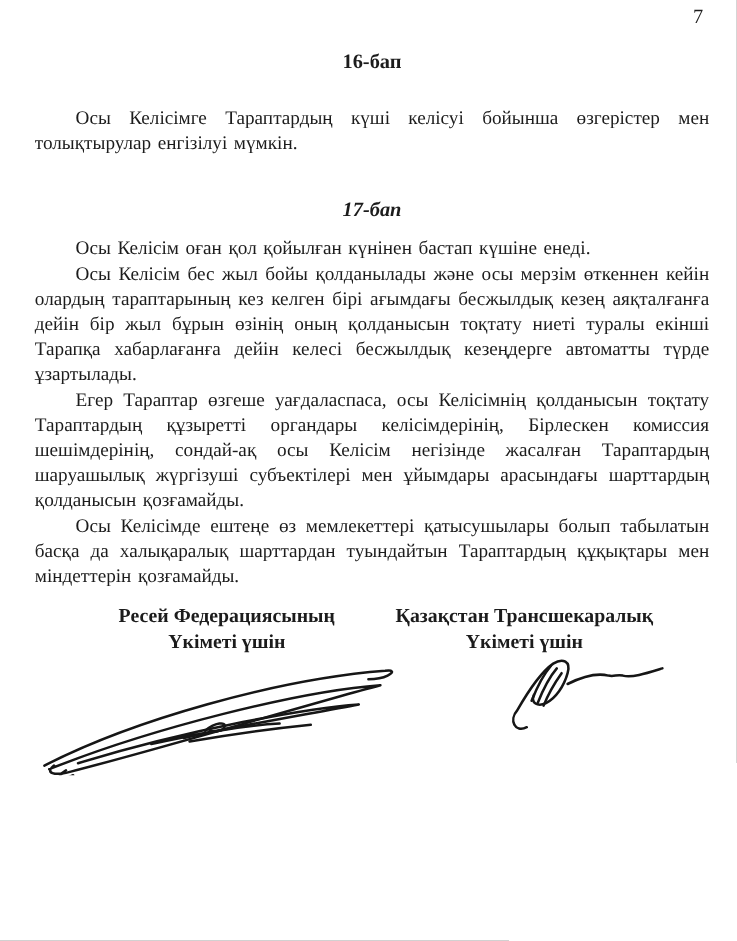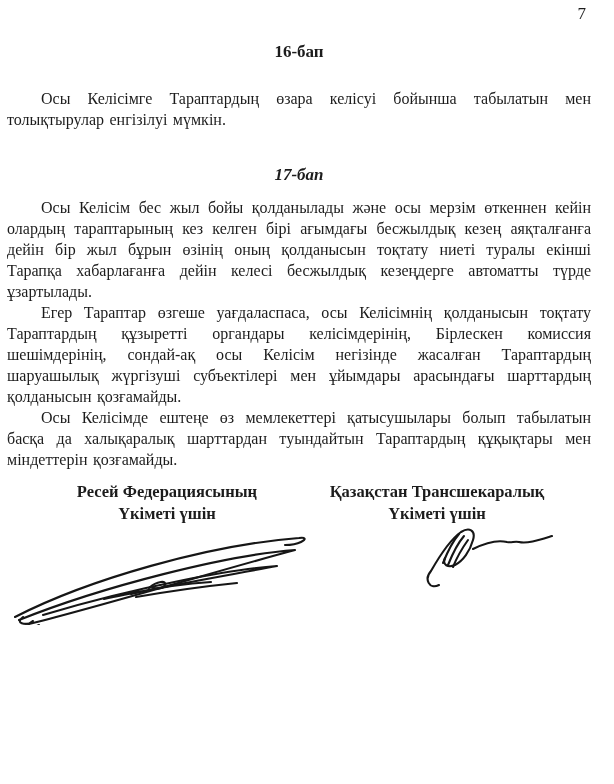--- a/index.html
+++ b/index.html
@@ -21,21 +21,21 @@
   .page-number {
     position: absolute;
     top: 3px;
     right: 28px;
     font-size: 17px;
     line-height: 21px;
   }
   .content {
     position: absolute;
     top: 25px;
-    left: 7px;
+    left: 29px;
     right: 23px;
   }
   .section-heading {
     font-size: 17px;
     font-weight: bold;
     text-align: center;
     line-height: 21px;
     margin: 16px 0 26px 0;
   }
   .section-heading.second {
@@ -94,24 +94,25 @@
 <body>
 
 <div class="page">
 
   <div class="page-number">7</div>
 
   <div class="content">
 
     <div class="section-heading">16-бап</div>
 
-    <p class="para">Осы Келісімге Тараптардың өзара келісуі бойынша табылатын мен толықтырулар енгізілуі мүмкін.</p>
+    <p class="para">Осы Келісімге Тараптардың күші келісуі бойынша өзгерістер мен толықтырулар енгізілуі мүмкін.</p>
 
     <div class="section-heading second">17-бап</div>
 
+    <p class="para">Осы Келісім оған қол қойылған күнінен бастап күшіне енеді.</p>
     <p class="para">Осы Келісім бес жыл бойы қолданылады және осы мерзім өткеннен кейін олардың тараптарының кез келген бірі ағымдағы бесжылдық кезең аяқталғанға дейін бір жыл бұрын өзінің оның қолданысын тоқтату ниеті туралы екінші Тарапқа хабарлағанға дейін келесі бесжылдық кезеңдерге автоматты түрде ұзартылады.</p>
     <p class="para">Егер Тараптар өзгеше уағдаласпаса, осы Келісімнің қолданысын тоқтату Тараптардың құзыретті органдары келісімдерінің, Бірлескен комиссия шешімдерінің, сондай-ақ осы Келісім негізінде жасалған Тараптардың шаруашылық жүргізуші субъектілері мен ұйымдары арасындағы шарттардың қолданысын қозғамайды.</p>
     <p class="para">Осы Келісімде ештеңе өз мемлекеттері қатысушылары болып табылатын басқа да халықаралық шарттардан туындайтын Тараптардың құқықтары мен міндеттерін қозғамайды.</p>
 
     <div class="sig-row">
 
       <div class="sig-col left">
         <div class="sig-label">Ресей Федерациясының</div>
         <div class="sig-label">Үкіметі үшін</div>
         <div class="sig-image-wrap">

